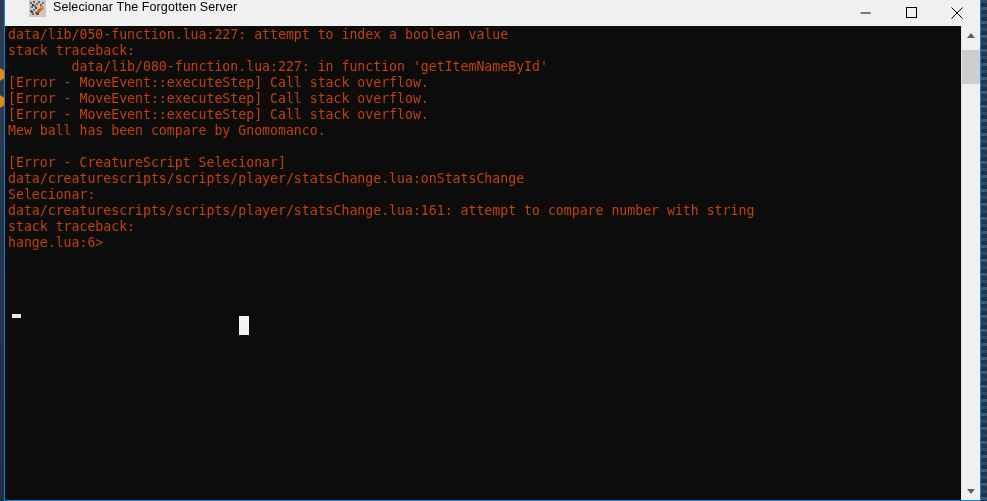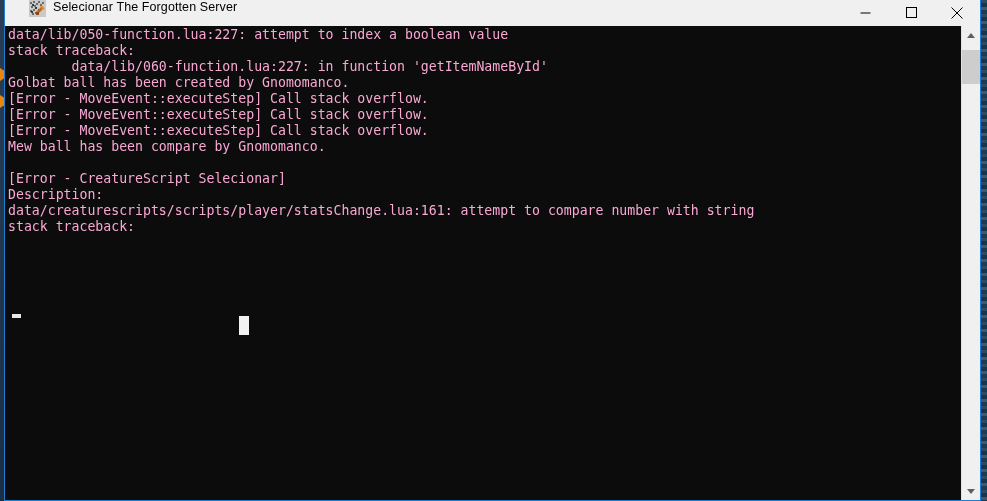--- a/index.html
+++ b/index.html
@@ -117,21 +117,21 @@
     position: absolute;
     left: 3px;
     top: 1px;
     right: 22px;
     bottom: 0;
   }
   .line {
     font-family: "DejaVu Sans Mono", "Liberation Mono", monospace;
     font-size: 13.2px;
     line-height: 16px;
-    color: #f9a8d4;
+    color: #c2410c;
     white-space: pre;
     height: 16px;
     letter-spacing: 0px;
   }
 
   
   .caret-underscore {
     position: absolute;
     left: 4px;
     top: 287px;
@@ -249,31 +249,32 @@
           <line x1="0.5" y1="0.5" x2="11.5" y2="11.5" stroke="#000" stroke-width="1"></line>
           <line x1="11.5" y1="0.5" x2="0.5" y2="11.5" stroke="#000" stroke-width="1"></line>
         </svg>
       </div>
     </div>
 
     <div class="console">
       <div class="console-inner">
         <div class="line">data/lib/050-function.lua:227: attempt to index a boolean value</div>
         <div class="line">stack traceback:</div>
-        <div class="line">        data/lib/060-function.lua:227: in function 'getItemNameById'</div>
-        <div class="line">Golbat ball has been created by Gnomomanco.</div>
+        <div class="line">        data/lib/080-function.lua:227: in function 'getItemNameById'</div>
         <div class="line">[Error - MoveEvent::executeStep] Call stack overflow.</div>
         <div class="line">[Error - MoveEvent::executeStep] Call stack overflow.</div>
         <div class="line">[Error - MoveEvent::executeStep] Call stack overflow.</div>
         <div class="line">Mew ball has been compare by Gnomomanco.</div>
         <div class="line"></div>
         <div class="line">[Error - CreatureScript Selecionar]</div>
-        <div class="line">Description:</div>
+        <div class="line">data/creaturescripts/scripts/player/statsChange.lua:onStatsChange</div>
+        <div class="line">Selecionar:</div>
         <div class="line">data/creaturescripts/scripts/player/statsChange.lua:161: attempt to compare number with string</div>
         <div class="line">stack traceback:</div>
+        <div class="line">hange.lua:6&gt;</div>
 
         <div class="caret-underscore"></div>
         <div class="caret-block"></div>
       </div>
     </div>
 
     <div class="scrollbar">
       <div class="sb-btn top">
         <span class="sb-arrow up"></span>
       </div>

